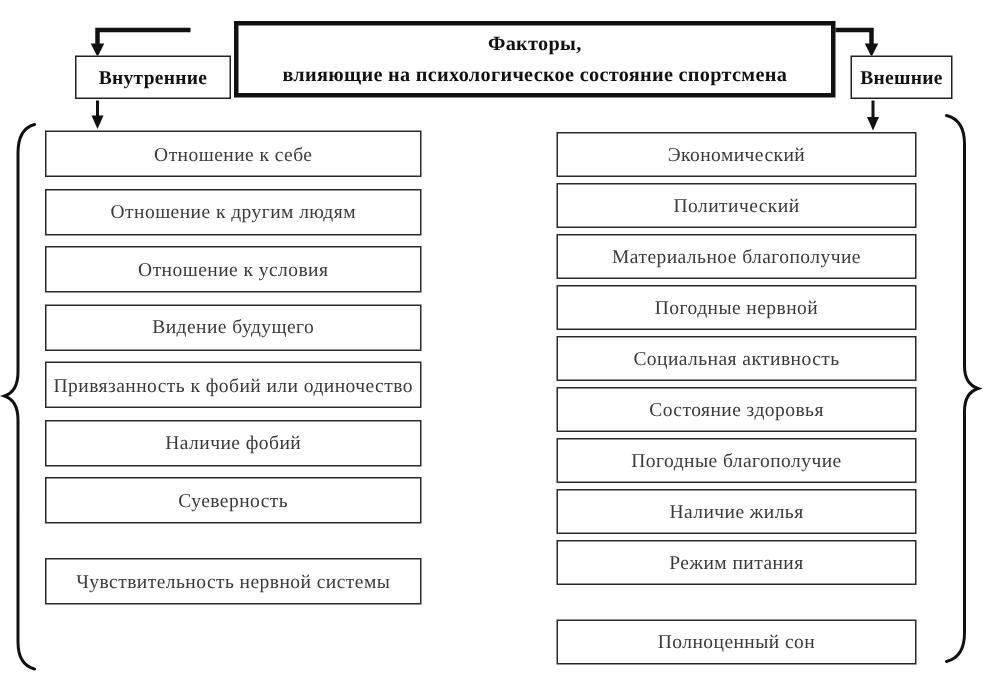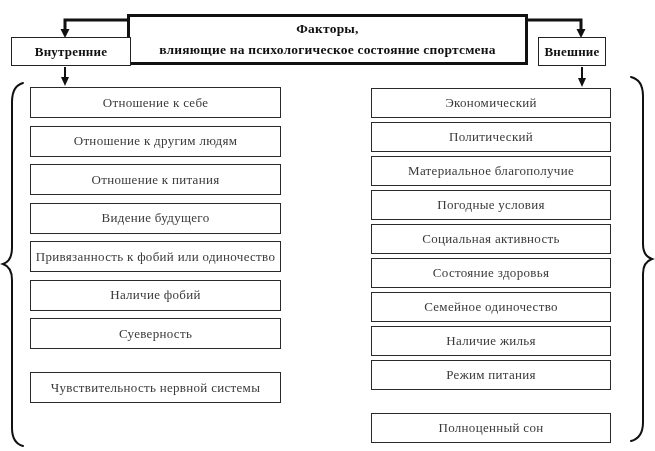--- a/index.html
+++ b/index.html
@@ -23,40 +23,41 @@
   }
   .box {
     position: absolute;
     box-sizing: border-box;
     background: #ffffff;
     display: flex;
     align-items: center;
     justify-content: center;
     text-align: center;
     z-index: 2;
+    margin-left: 29px;
   }
   .title-box {
     left: 127px; top: 14px;
     width: 401px; height: 51px;
     border: 3px solid #111111;
     flex-direction: column;
     font-weight: bold;
     font-size: 13.5px;
     color: #111111;
     line-height: 1.55;
     letter-spacing: 0.2px;
   }
   .label-box {
     border: 1.4px solid #222222;
     font-weight: bold;
     font-size: 13px;
     color: #111111;
     letter-spacing: 0.2px;
   }
-  .label-internal { left: 11px; top: 37px; width: 120px; height: 29px; }
+  .label-internal { left: 21px; top: 37px; width: 104px; height: 29px; }
   .label-external { left: 538px; top: 37px; width: 68px; height: 29px; }
   .column {
     position: absolute;
     z-index: 2;
   }
   .column-internal { left: 30px; top: 87px; width: 251px; }
   .column-external { left: 371px; top: 88px; width: 240px; }
   .factor {
     box-sizing: border-box;
     border: 1.4px solid #2a2a2a;
@@ -102,34 +103,34 @@
     <span>влияющие на психологическое состояние спортсмена</span>
   </div>
 
   <div class="box label-box label-internal">Внутренние</div>
 
   <div class="box label-box label-external">Внешние</div>
 
   <div class="column column-internal">
     <div class="factor">Отношение к себе</div>
     <div class="factor">Отношение к другим людям</div>
-    <div class="factor">Отношение к питания</div>
+    <div class="factor">Отношение к условия</div>
     <div class="factor">Видение будущего</div>
     <div class="factor">Привязанность к фобий или одиночество</div>
     <div class="factor">Наличие фобий</div>
     <div class="factor">Суеверность</div>
     <div class="factor">Чувствительность нервной системы</div>
   </div>
 
   <div class="column column-external">
     <div class="factor">Экономический</div>
     <div class="factor">Политический</div>
     <div class="factor">Материальное благополучие</div>
-    <div class="factor">Погодные условия</div>
+    <div class="factor">Погодные нервной</div>
     <div class="factor">Социальная активность</div>
     <div class="factor">Состояние здоровья</div>
-    <div class="factor">Семейное одиночество</div>
+    <div class="factor">Погодные благополучие</div>
     <div class="factor">Наличие жилья</div>
     <div class="factor">Режим питания</div>
     <div class="factor">Полноценный сон</div>
   </div>
 
 </div>
 
 </body></html>

